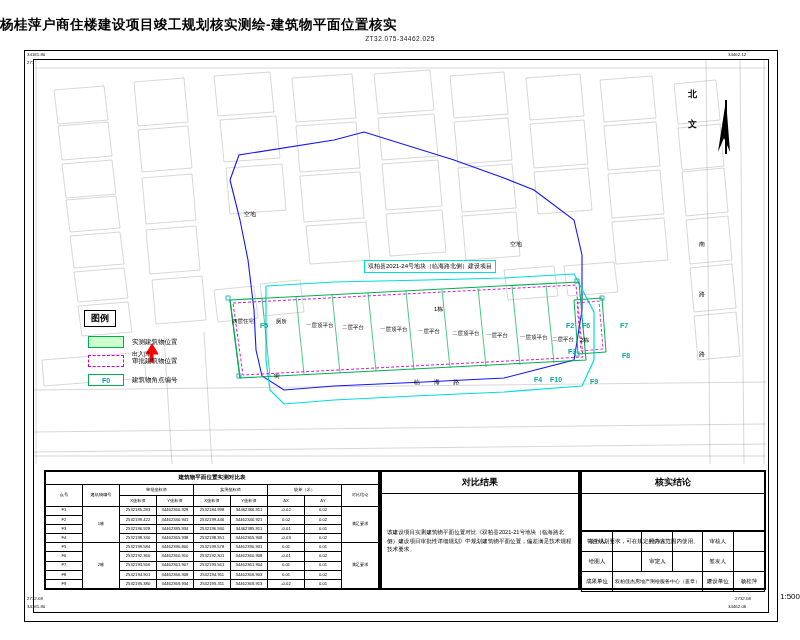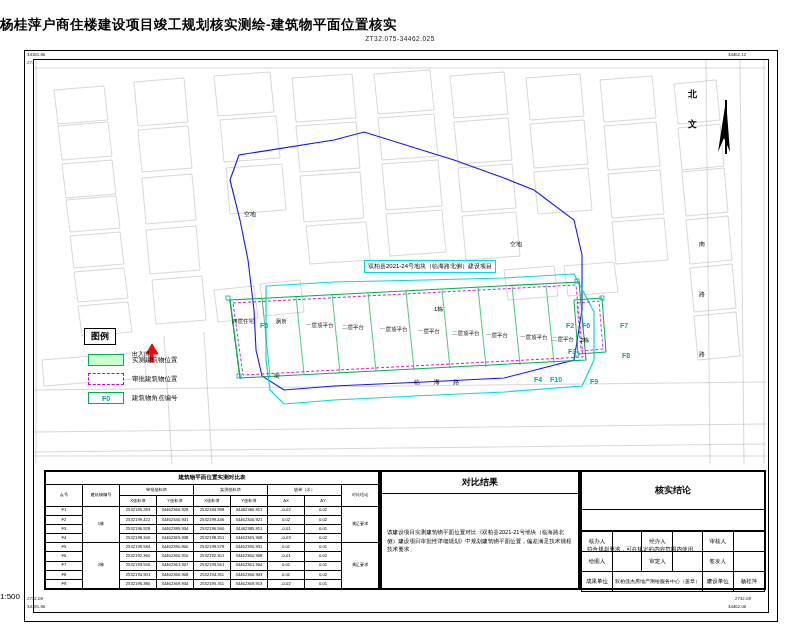--- a/index.html
+++ b/index.html
@@ -23,21 +23,21 @@
   .c-tl{left:27px;top:52px;}
   .c-tl2{left:27px;top:60px;}
   .c-tr{left:728px;top:52px;}
   .c-tr2{left:735px;top:60px;}
   .c-bl{left:27px;top:604px;}
   .c-bl2{left:27px;top:596px;}
   .c-br{left:728px;top:604px;}
   .c-br2{left:735px;top:596px;}
 
   
-  .legend{position:absolute;left:84px;top:330px;width:130px;height:82px;}
+  .legend{position:absolute;left:84px;top:312px;width:130px;height:82px;}
   .legend-title{position:absolute;left:0;top:-2px;border:1px solid #000;padding:1px 6px;font-size:9px;font-weight:bold;background:#fff;}
   .legend-row{position:absolute;left:4px;display:flex;align-items:center;font-size:6.5px;}
   .lr1{top:24px;}
   .lr2{top:43px;}
   .lr3{top:62px;}
   .sw{width:34px;height:10px;margin-right:8px;}
   .sw-green{border:1px solid #00b050;background:#ccffcc;}
   .sw-mag{border:1px dashed #cc00cc;background:#ffffff;}
   .sw-f0{border:1px solid #00b050;background:#fff;color:#00a0a0;font-size:7px;font-weight:bold;display:flex;align-items:center;justify-content:center;}
 
@@ -60,21 +60,21 @@
   .compare{left:380px;top:470px;width:200px;height:120px;}
   .compare .ttl{font-size:9px;font-weight:bold;}
   .compare .body{font-size:5.6px;text-align:left;padding:4px 5px;line-height:1.5;}
 
   .concl{left:580px;top:470px;width:186px;height:120px;}
   .concl .ttl{font-size:9px;font-weight:bold;}
   .concl .body{font-size:5.6px;text-align:left;padding:4px 5px;line-height:1.5;}
 
   .signtab{left:580px;top:530px;width:186px;height:60px;}
 
-  .scale{position:absolute;left:0;top:592px;width:800px;text-align:left;font-size:8px;}
+  .scale{position:absolute;left:0;top:592px;width:800px;text-align:right;font-size:8px;}
 </style>
 </head>
 <body>
 
 <div class="page">
 
   <div class="title">杨桂萍户商住楼建设项目竣工规划核实测绘-建筑物平面位置核实</div>
   <div class="subtitle">ZT32.075-34462.025</div>
 
   <div class="frame"></div>
@@ -382,21 +382,21 @@
       <tr>
         <td class="body">该建设项目实测建筑物平面位置对比《双柏县2021-21号地块（临海路北侧）建设项目审批性详细规划》中规划建筑物平面位置，偏差满足技术规程技术要求。</td>
       </tr>
     </tbody>
       </table>
   </div>
 
   <div class="btab concl">
     <table class="tbl">
       <tbody>
-          <tr style="height:38px;">
+          <tr style="height:22px;">
         <td class="ttl">核实结论</td>
       </tr>
       <tr>
         <td class="body">符合规划要求，可在规定的内容范围内使用。</td>
       </tr>
     </tbody>
       </table>
   </div>
 
   <div class="btab signtab">

